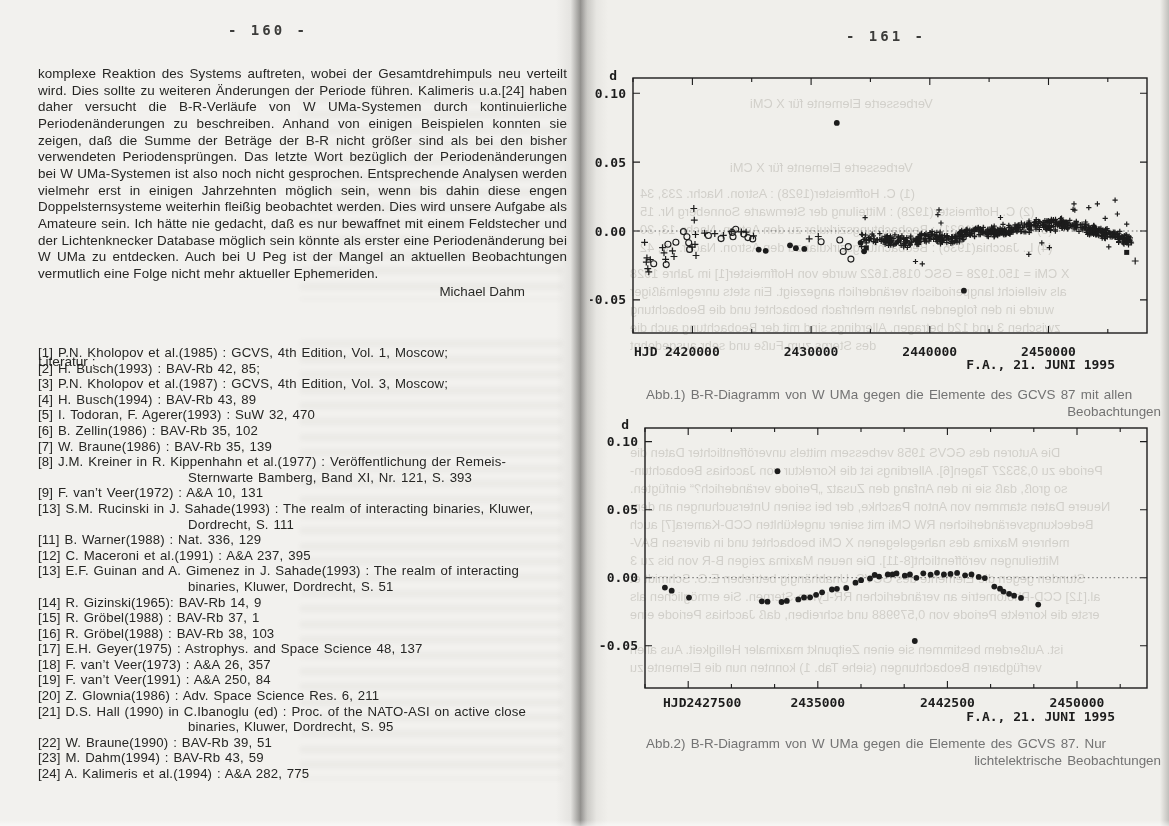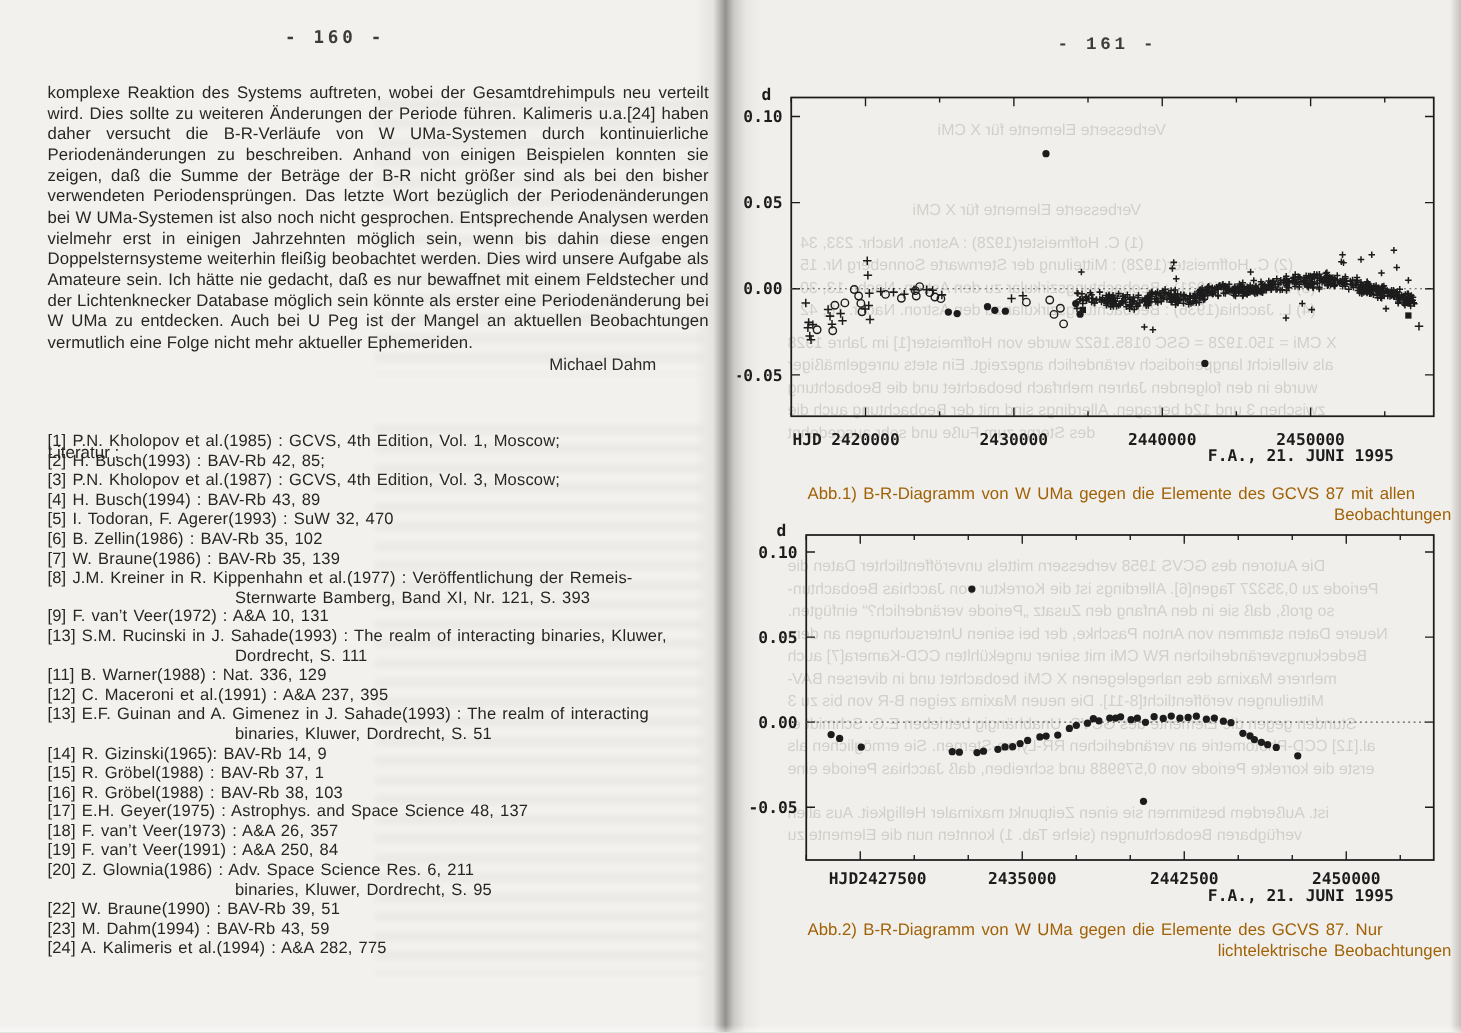--- a/index.html
+++ b/index.html
@@ -10,31 +10,31 @@
     background:linear-gradient(90deg,rgba(70,68,64,0) 0%,rgba(70,68,64,.08) 28%,
       rgba(52,50,47,.50) 47%,rgba(70,68,64,.22) 60%,rgba(70,68,64,.05) 78%,rgba(70,68,64,0) 100%);}
   .edge-right{position:absolute;right:0;top:0;width:9px;height:826px;z-index:4;
     background:linear-gradient(90deg,rgba(0,0,0,0),rgba(70,68,64,.28));}
   .edge-bottom{position:absolute;left:0;bottom:0;width:1169px;height:6px;z-index:4;
     background:linear-gradient(0deg,rgba(255,255,255,.5),rgba(255,255,255,0));}
 
   .page-num{position:absolute;font-family:"DejaVu Sans Mono",monospace;font-size:14px;
     font-weight:700;letter-spacing:3px;color:#3c3c3a;z-index:3;}
   #pn160{left:228px;top:22px;}
-  #pn161{left:846px;top:28px;font-family:Liberation Mono, monospace;}
+  #pn161{left:846px;top:28px;}
 
   .para{position:absolute;left:38px;top:66px;width:529px;font-size:13.4px;line-height:16.65px;
     text-align:justify;color:#262624;letter-spacing:.1px;z-index:3;}
   .sig{position:absolute;left:38px;top:284px;width:487px;text-align:right;font-size:13.4px;z-index:3;}
   .lit{position:absolute;left:38px;top:320px;font-size:13.6px;color:#262624;z-index:3;margin-top:34px;}
   .refs{position:absolute;left:38px;top:345px;width:532px;font-size:13.2px;line-height:15.6px;
     color:#262624;letter-spacing:.15px;word-spacing:1px;z-index:3;}
   .refs .cont{padding-left:150px;}
 
-  .caption{position:absolute;left:646px;width:515px;font-size:13.4px;color:#a16207;
+  .caption{position:absolute;left:646px;width:515px;font-size:13.4px;color:#737373;
     word-spacing:1.5px;line-height:16.5px;z-index:3;}
   #cap1{top:387px;}
   #cap2{top:736px;}
   .caption .l2{padding-left:54px;text-align:right;}
 
   .chart{position:absolute;z-index:2;}
   #svg-abb1{left:590px;top:55px;width:579px;height:335px;}
   #svg-abb2{left:590px;top:410px;width:579px;height:330px;}
   .chart text{font-family:"DejaVu Sans Mono",monospace;fill:#1c1c1c;}
 
@@ -101,20 +101,21 @@
       <div>[12] C. Maceroni et al.(1991) : A&amp;A 237, 395</div>
       <div>[13] E.F. Guinan and A. Gimenez in J. Sahade(1993) : The realm of interacting</div>
       <div class="cont">binaries, Kluwer, Dordrecht, S. 51</div>
       <div>[14] R. Gizinski(1965): BAV-Rb 14, 9</div>
       <div>[15] R. Gröbel(1988) : BAV-Rb 37, 1</div>
       <div>[16] R. Gröbel(1988) : BAV-Rb 38, 103</div>
       <div>[17] E.H. Geyer(1975) : Astrophys. and Space Science 48, 137</div>
       <div>[18] F. van’t Veer(1973) : A&amp;A 26, 357</div>
       <div>[19] F. van’t Veer(1991) : A&amp;A 250, 84</div>
       <div>[20] Z. Glownia(1986) : Adv. Space Science Res. 6, 211</div>
+      <div>[21] D.S. Hall (1990) in C.Ibanoglu (ed) : Proc. of the NATO-ASI on active close</div>
       <div class="cont">binaries, Kluwer, Dordrecht, S. 95</div>
       <div>[22] W. Braune(1990) : BAV-Rb 39, 51</div>
       <div>[23] M. Dahm(1994) : BAV-Rb 43, 59</div>
       <div>[24] A. Kalimeris et al.(1994) : A&amp;A 282, 775</div>
     </div>
 
   <div class="page-num" id="pn161">- 161 -</div>
 
   <svg class="chart" id="svg-abb1" viewBox="0 0 579 335">
       <g>

